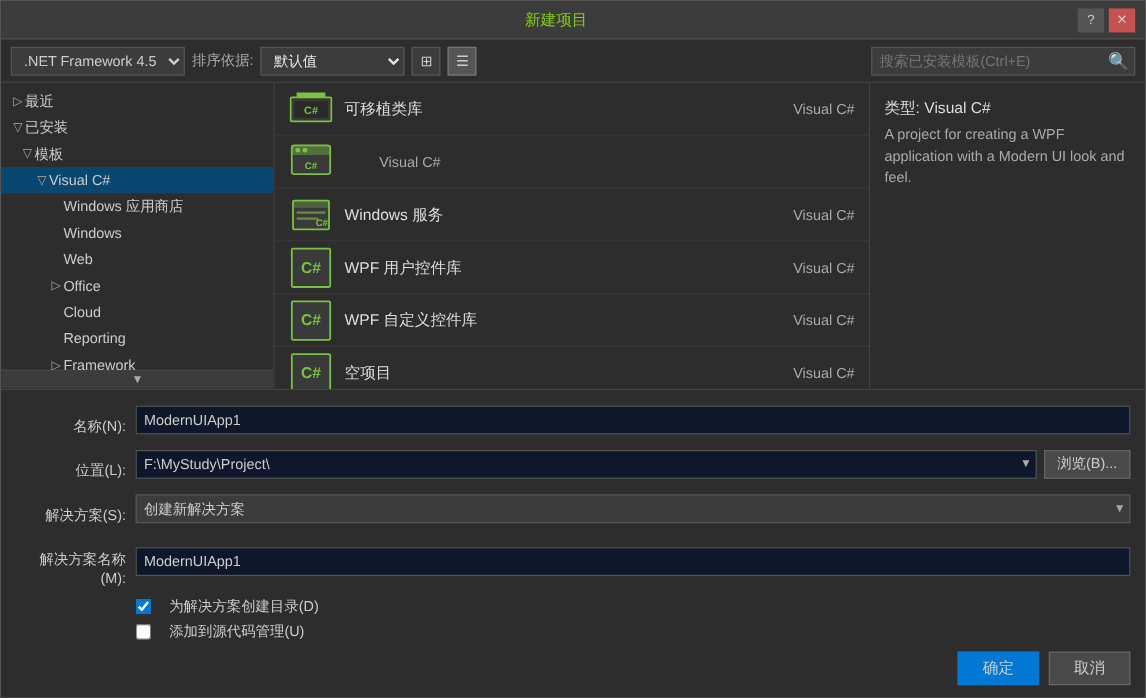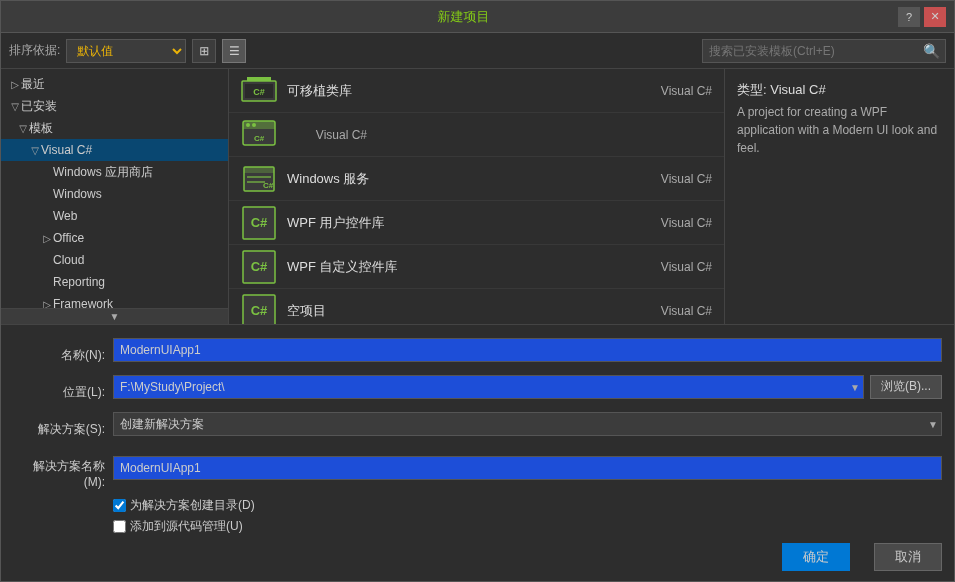--- a/index.html
+++ b/index.html
@@ -73,21 +73,21 @@
       font-family: inherit;
       cursor: pointer;
     }
     .separator-text {
       color: #aaa;
       font-size: 12px;
     }
     .sort-select {
       background: #3c3c3c;
       border: 1px solid #555;
-      color: #eab308;
+      color: #e5e5e5;
       height: 24px;
       padding: 0 6px;
       font-size: 12px;
       font-family: inherit;
       cursor: pointer;
       min-width: 120px;
     }
     .view-btn {
       background: #3c3c3c;
       border: 1px solid #555;
@@ -101,21 +101,21 @@
       font-size: 12px;
     }
     .view-btn.active { background: #555; border-color: #777; }
     .search-box {
       margin-left: auto;
       display: flex;
       align-items: center;
       background: #3c3c3c;
       border: 1px solid #555;
       height: 24px;
-      width: 244px;
+      width: 220px;
     }
     .search-input {
       background: transparent;
       border: none;
       color: #aaa;
       font-size: 12px;
       outline: none;
       padding: 0 6px;
       flex: 1;
       font-family: inherit;
@@ -266,21 +266,21 @@
     .form-label {
       width: 100px;
       color: #ccc;
       font-size: 12px;
       text-align: right;
       padding-right: 8px;
       flex-shrink: 0;
       margin-top: 12px;
     }
     .form-input {
-      background: #1d4ed8;
+      background: #0f172a;
       border: 1px solid #555;
       color: #ccc;
       height: 24px;
       padding: 0 6px;
       font-size: 12px;
       font-family: inherit;
       flex: 1;
       outline: none;
     }
     .form-select-wrap {
@@ -317,34 +317,34 @@
       padding: 0 10px;
       font-size: 12px;
       font-family: inherit;
       cursor: pointer;
       margin-left: 6px;
       white-space: nowrap;
     }
     .checkbox-row {
       display: flex;
       align-items: center;
-      gap: 4px;
+      gap: 15px;
       font-size: 12px;
       color: #ccc;
       margin-left: 100px;
       margin-bottom: 4px;
     }
     .checkbox-row input[type="checkbox"] {
       cursor: pointer;
       accent-color: #0078d4;
     }
     .bottom-buttons {
       display: flex;
       justify-content: flex-end;
-      gap: 24px;
+      gap: 8px;
       margin-top: 8px;
     }
     .action-btn {
       background: #4a4a4a;
       border: 1px solid #666;
       color: #ccc;
       height: 28px;
       padding: 0 20px;
       font-size: 13px;
       font-family: inherit;
@@ -360,20 +360,23 @@
   <div class="title-bar">
     <div class="title-bar-left"></div>
     <span class="title-bar-title">新建项目</span>
     <div class="title-bar-controls">
       <button class="title-btn">?</button>
       <button class="title-btn close-btn">✕</button>
     </div>
   </div>
 
   <div class="toolbar">
+    <select class="framework-select">
+      <option>.NET Framework 4.5</option>
+    </select>
     <span class="separator-text">排序依据:</span>
     <select class="sort-select">
       <option>默认值</option>
     </select>
     <button class="view-btn" title="Grid view">⊞</button>
     <button class="view-btn active" title="List view">☰</button>
     <div class="search-box">
       <input class="search-input" type="text" placeholder="搜索已安装模板(Ctrl+E)" style="">
       <button class="search-icon-btn">🔍</button>
     </div>

